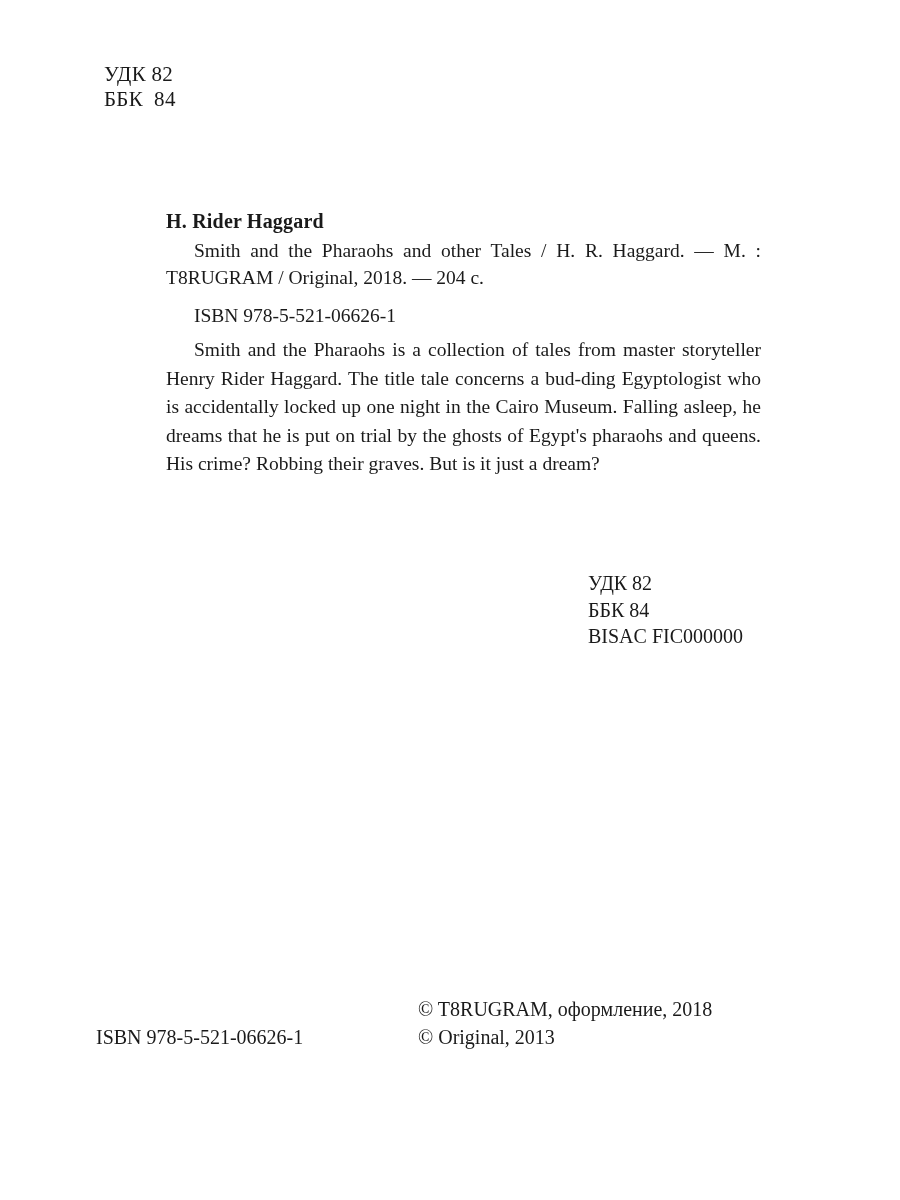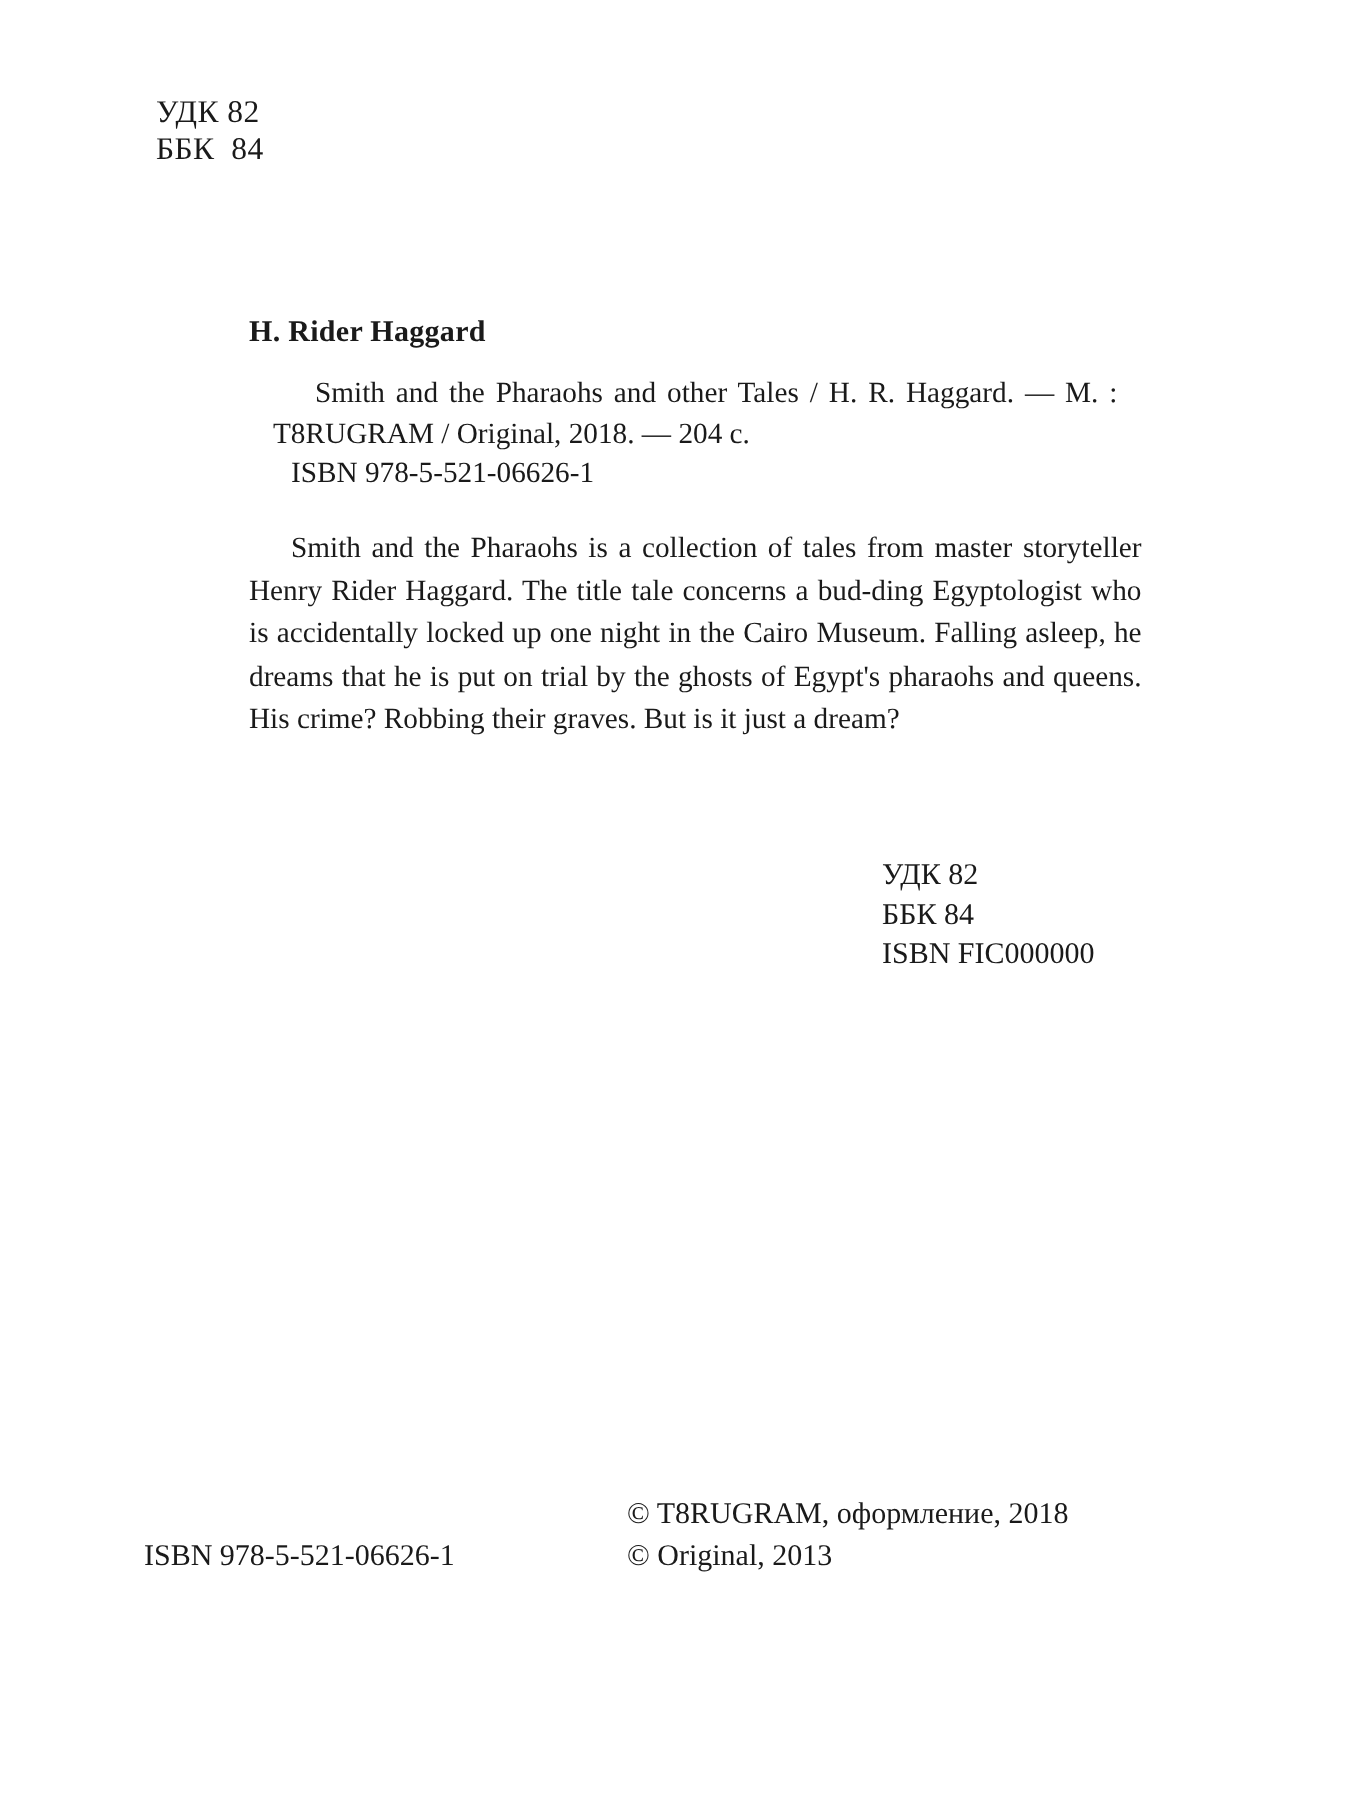--- a/index.html
+++ b/index.html
@@ -49,36 +49,36 @@
     font-size: 20px;
     font-weight: bold;
     letter-spacing: 0.2px;
     margin: 12px 0 4px 0;
   }
   .bib-desc {
     font-size: 19.5px;
     line-height: 27px;
     text-indent: 28px;
     text-align: justify;
-    margin: 16px;
+    margin: 0;
   }
 
   .isbn-line {
     position: absolute;
     left: 166px;
     top: 305px;
     width: 595px;
     font-size: 19.5px;
     text-indent: 28px;
   }
 
   .annotation {
     position: absolute;
     left: 166px;
-    top: 352px;
+    top: 336px;
     width: 595px;
     font-size: 19.5px;
     line-height: 28.5px;
     text-align: justify;
     text-indent: 28px;
     margin: 0;
     hyphens: manual;
   }
 
   
@@ -139,21 +139,21 @@
     <p class="bib-desc">Smith and the Pharaohs and other Tales / H. R. Haggard. — M. : T8RUGRAM / Original, 2018. — 204 c.</p>
   </div>
 
   <div class="isbn-line">ISBN 978-5-521-06626-1</div>
 
   <p class="annotation">Smith and the Pharaohs is a collection of tales from master storyteller Henry Rider Haggard. The title tale concerns a bud-ding Egyptologist who is accidentally locked up one night in the Cairo Museum. Falling asleep, he dreams that he is put on trial by the ghosts of Egypt's pharaohs and queens. His crime? Robbing their graves. But is it just a dream?</p>
 
   <div class="codes-right">
     <div>УДК 82</div>
     <div>ББК 84</div>
-    <div>ISBN FIC000000</div>
+    <div>BISAC FIC000000</div>
   </div>
 
   <div class="bottom">
     <div class="copyright">
       <div>© T8RUGRAM, оформление, 2018</div>
       <div>© Original, 2013</div>
     </div>
     <div class="isbn-bottom">ISBN 978-5-521-06626-1</div>
   </div>
 

